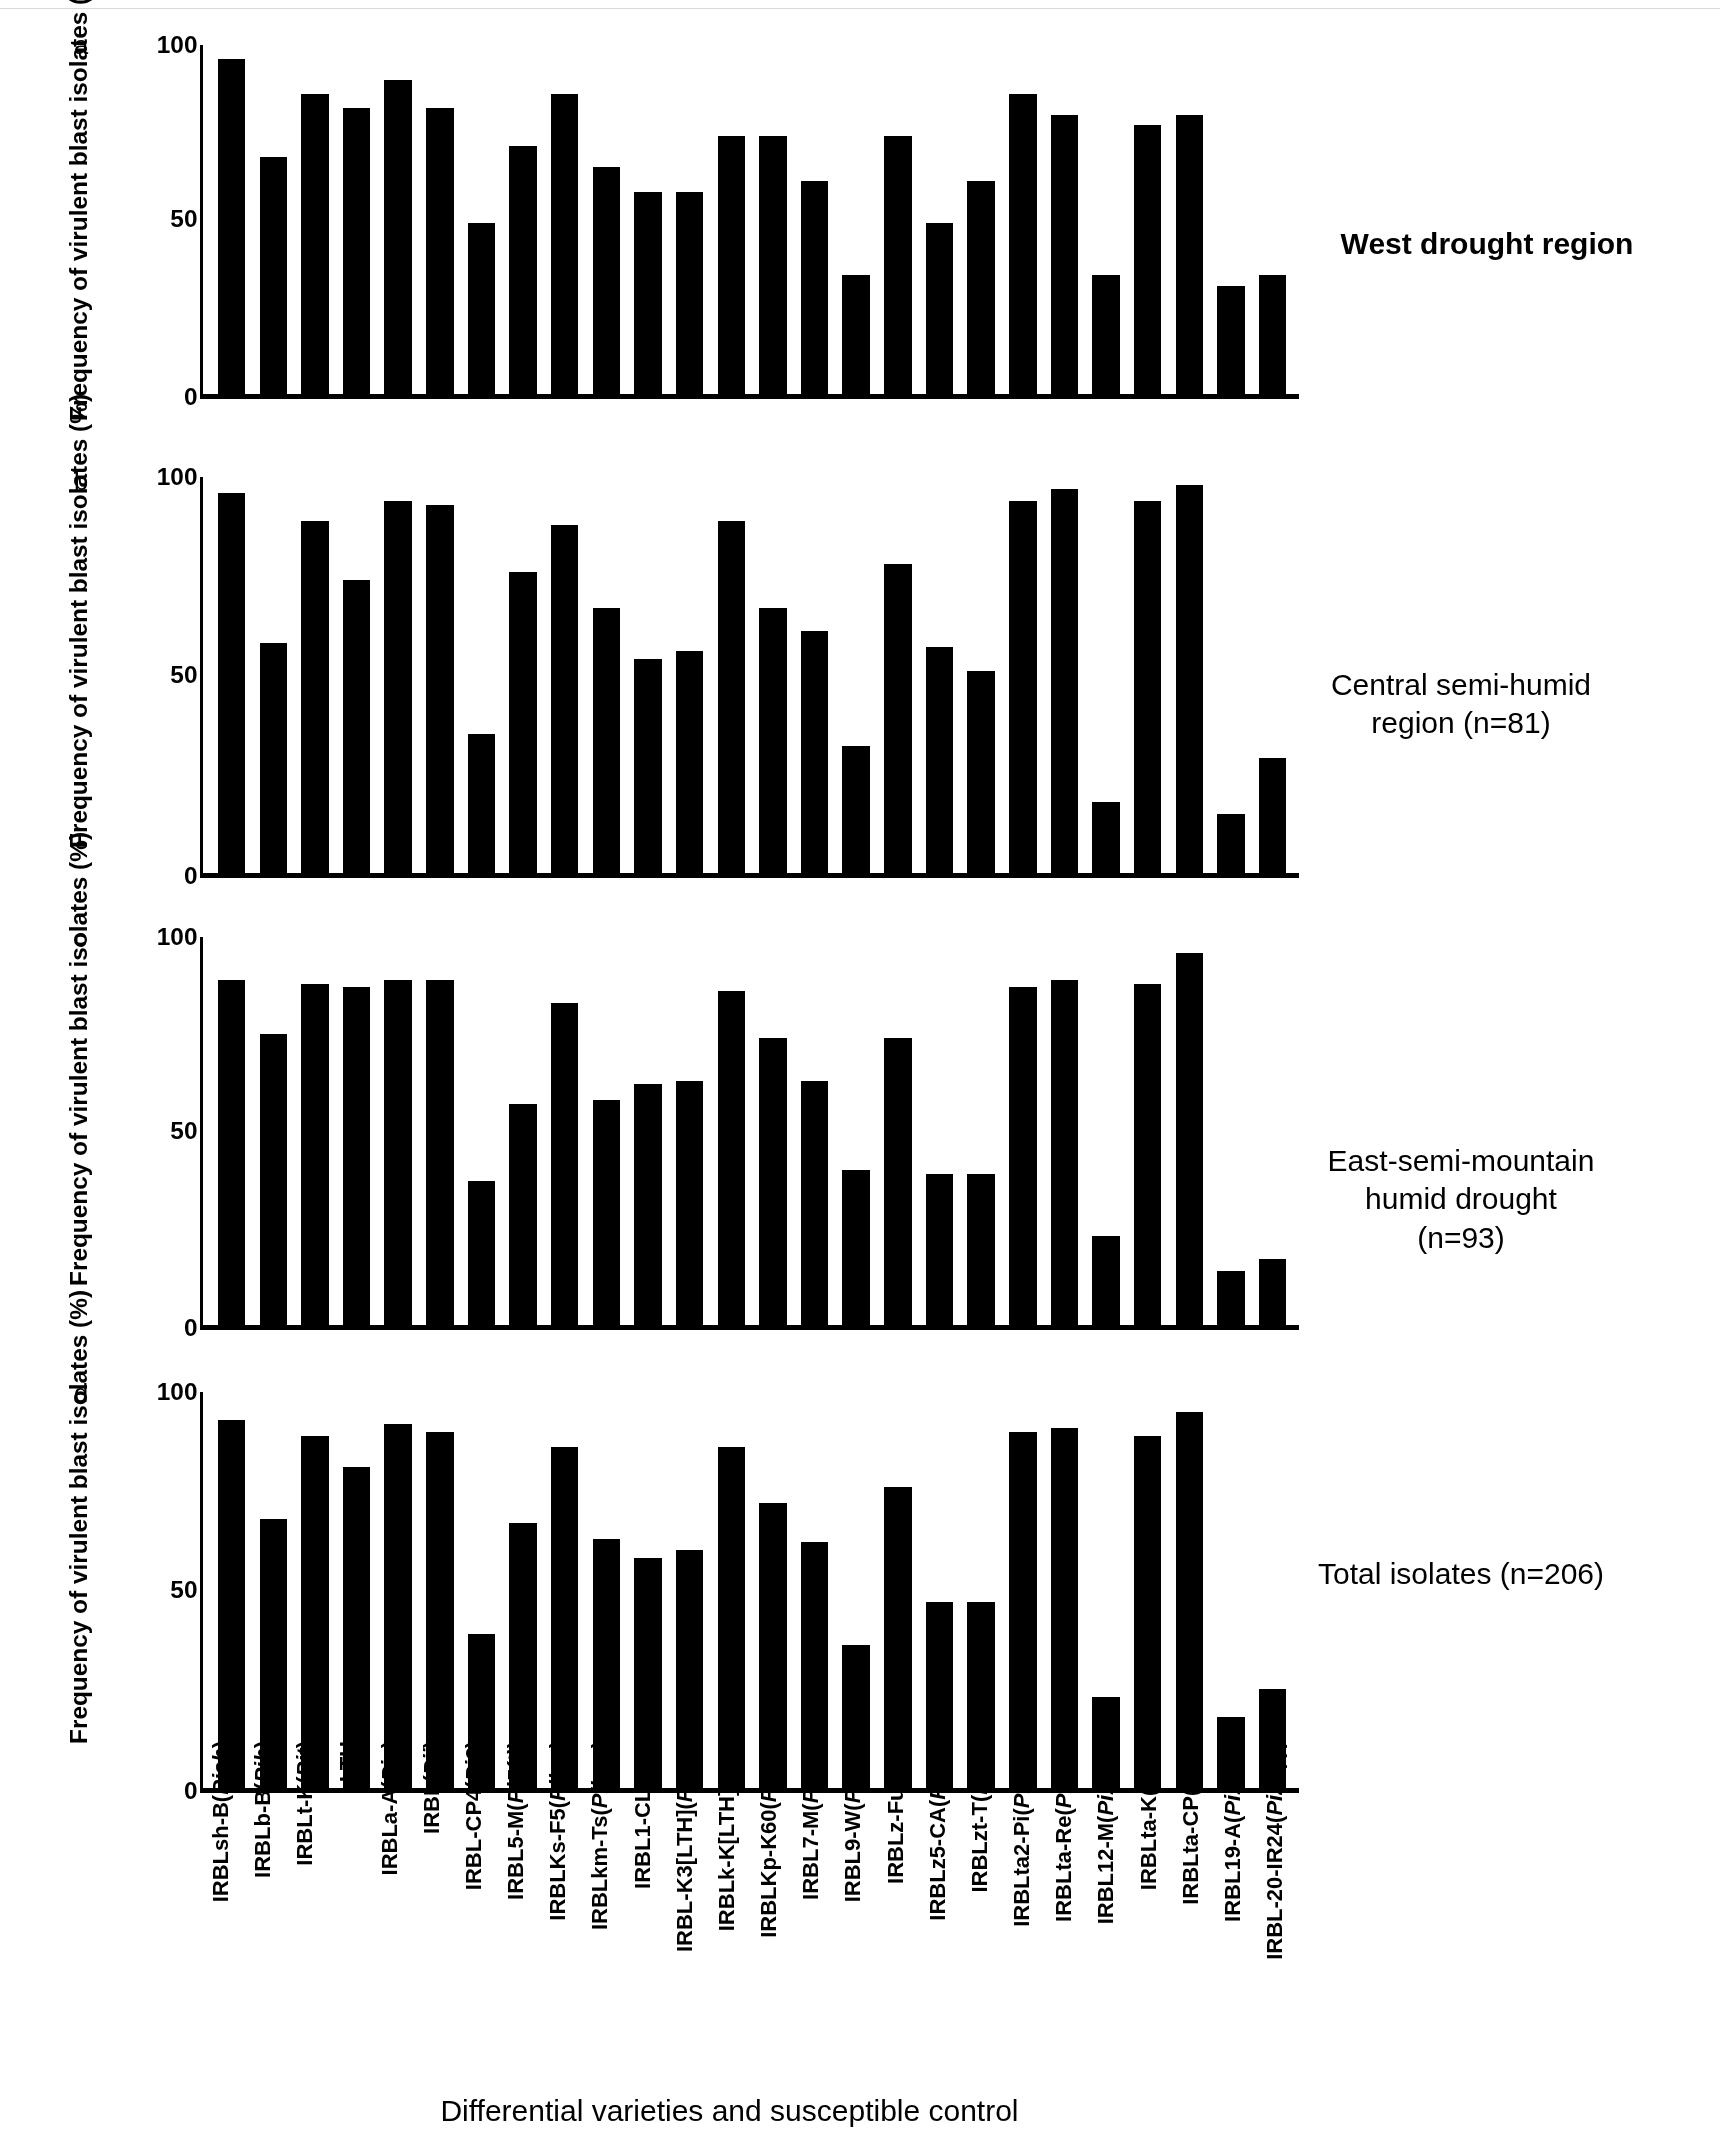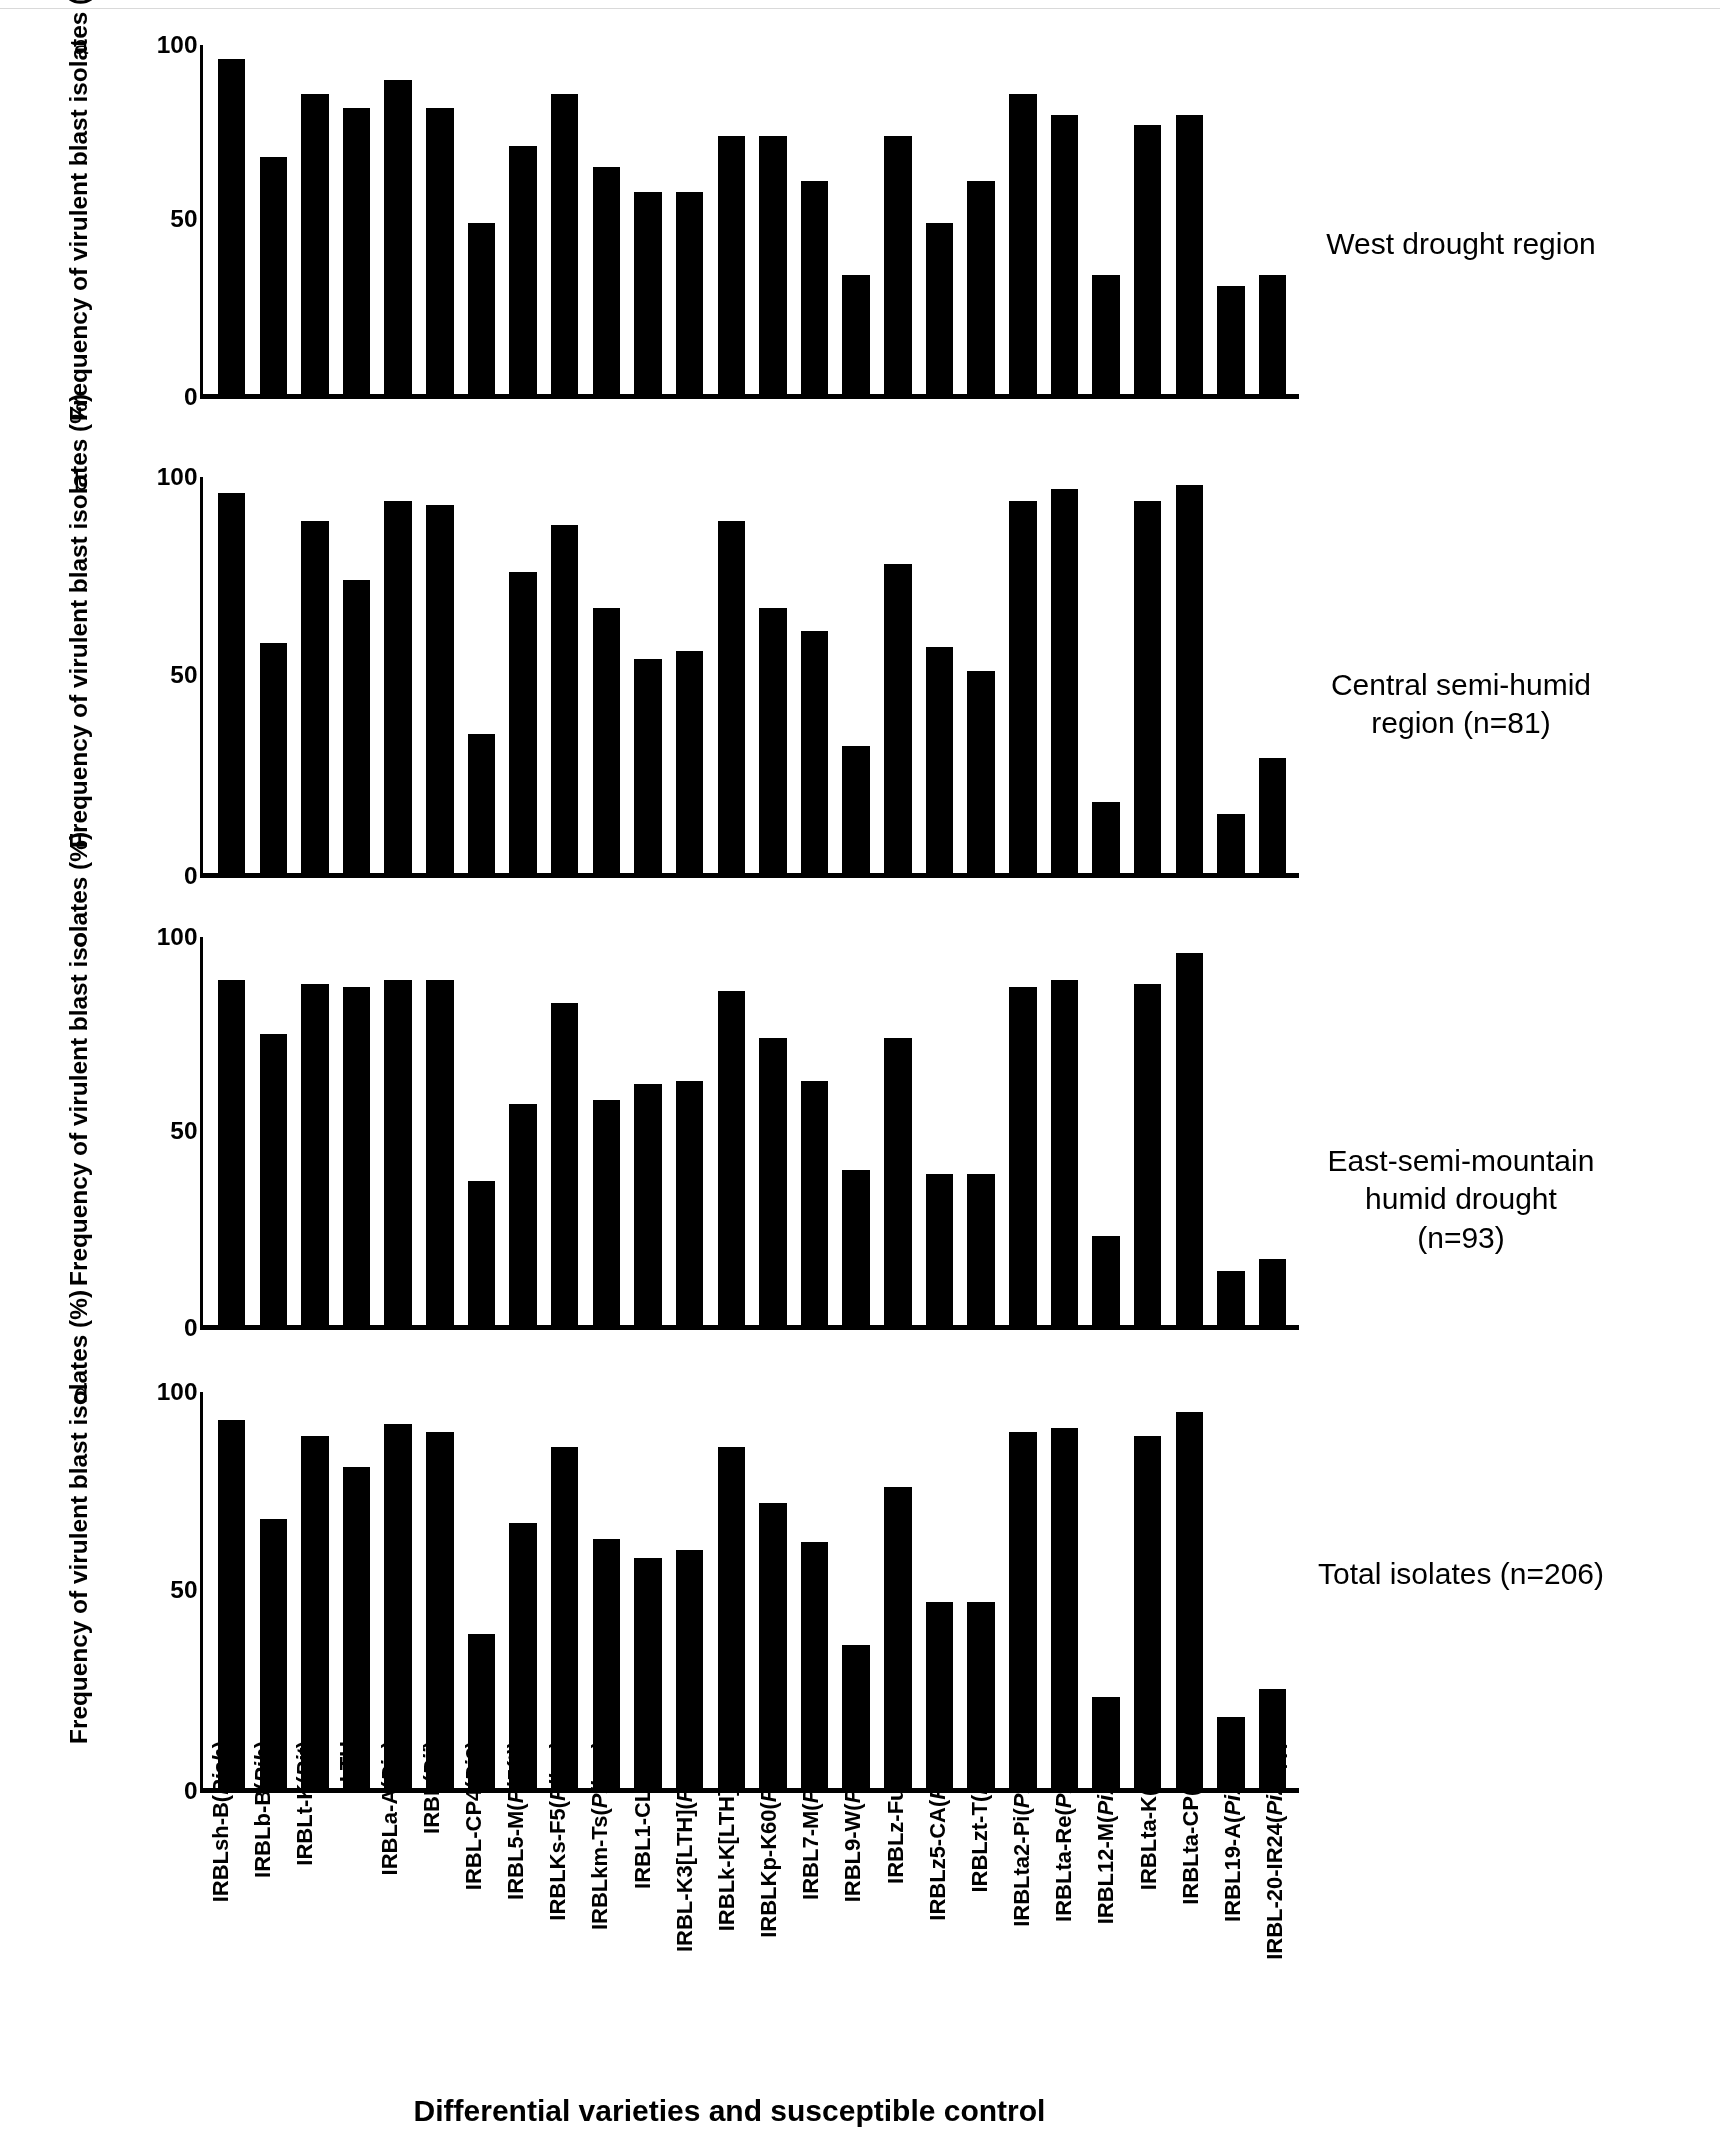--- a/index.html
+++ b/index.html
@@ -152,21 +152,21 @@
     font-style: italic;
   }
 
   .xtitle {
     position: absolute;
     left: 0;
     top: 2094px;
     width: 1459px;
     text-align: center;
     font-size: 30px;
-    font-weight: bold;
+    font-weight: normal;
   }
 </style>
 </head>
 <body>
 
 <div class="top-rule"></div>
 
 <div class="figure">
 
   <div class="panel" style="top:0px;">
@@ -250,21 +250,21 @@
             <div class="bar" title="IRBLta-CP: 80%" style="height: 80%;"></div>
           </div>
           <div class="barcell">
             <div class="bar" title="IRBL19-A: 31%" style="height: 31%;"></div>
           </div>
           <div class="barcell">
             <div class="bar" title="IRBL-20-IR24: 34%" style="height: 34%;"></div>
           </div>
         </div>
     </div>
-    <div class="panel-legend" style="left:1245px; top:225px;">
+    <div class="panel-legend" style="left:1271px; top:225px;font-weight:bold;">
       <div>West drought region</div>
     </div>
   </div>
 
   <div class="panel" style="top:0px;">
     <div class="panel-letter" style="top:469px;">b</div>
     <div class="ylabel" style="top:848px; left:65px;">Frequency of virulent blast isolates (%)</div>
     <div class="plot" style="left:200px; top:477px; width:1096px; height:396px;">
       <div class="ytick t100">100</div>
       <div class="ytick t50">50</div>

